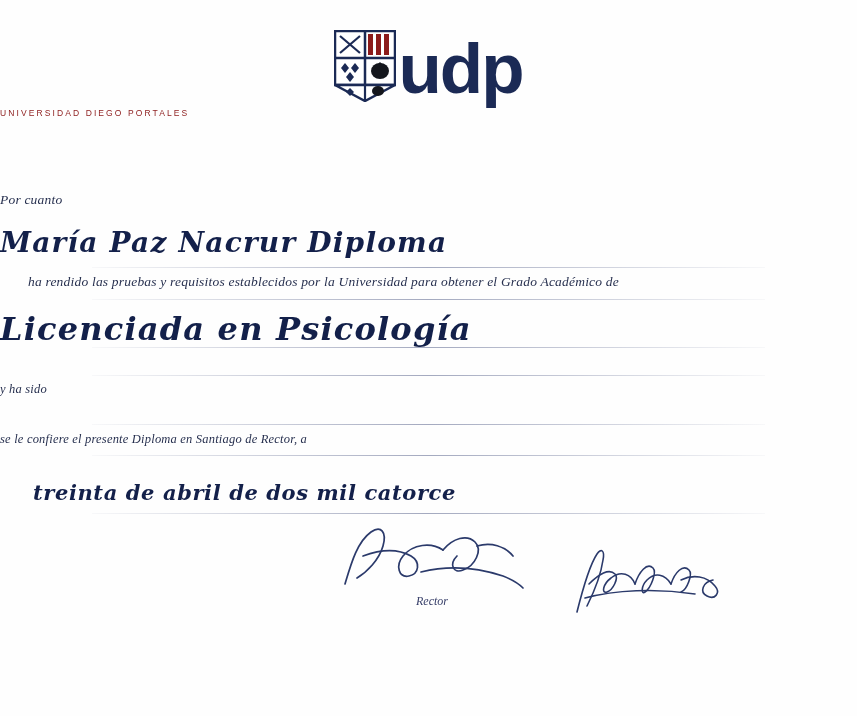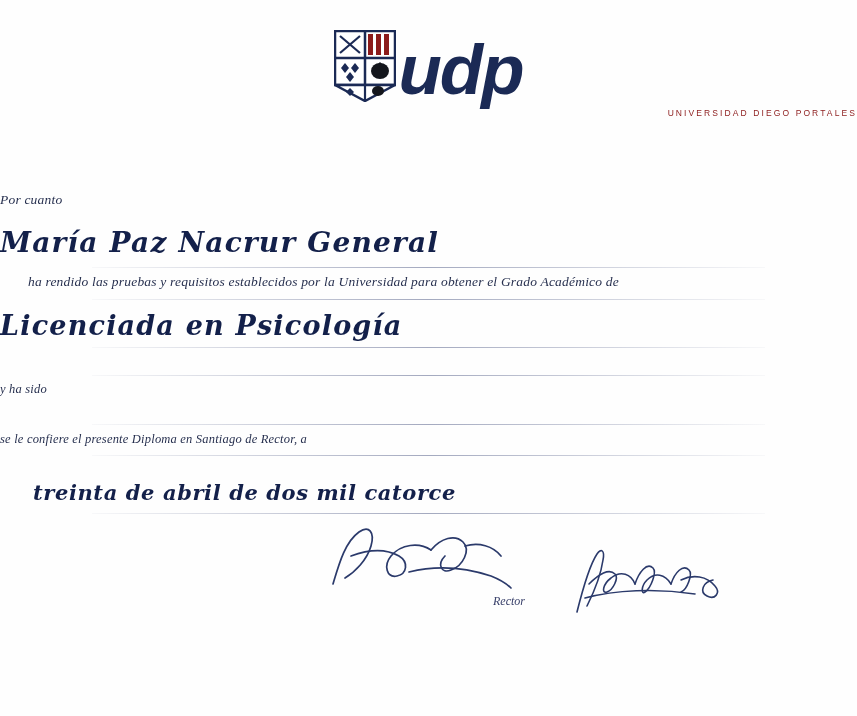--- a/index.html
+++ b/index.html
@@ -26,22 +26,21 @@
   .logo-block {
     position: absolute;
     top: 30px;
     left: 0;
     right: 0;
     display: flex;
     justify-content: center;
   }
   .logo-inner {
     display: flex;
-    align-items: flex-end;
-    font-style: italic;
+    align-items: flex-start;
   }
   .crest {
     width: 62px;
     height: 72px;
     position: relative;
   }
   .crest svg { display: block; }
 
   .udp-word {
     font-family: "Liberation Sans", sans-serif;
@@ -51,21 +50,21 @@
     letter-spacing: -2px;
     color: #1b2a55;
     margin-left: 2px;
     margin-top: 6px;
   }
   .udp-sub {
     position: absolute;
     top: 108px;
     left: 0;
     right: 0;
-    text-align: right;
+    text-align: left;
     font-family: "Liberation Sans", sans-serif;
     font-size: 8.5px;
     letter-spacing: 2.1px;
     color: #8c1b1b;
   }
 
   
   .line-rule {
     position: absolute;
     left: 92px;
@@ -85,21 +84,21 @@
     color: #27304f;
     letter-spacing: 0.2px;
   }
   .small-italic.tiny {
     font-size: 12.5px;
   }
   .script {
     font-family: "DejaVu Serif", serif;
     font-style: italic;
     font-weight: bold;
-    font-size: 27px;
+    font-size: 32px;
     color: #13204a;
     letter-spacing: 1.2px;
   }
   .script.big {
     font-size: 28px;
   }
   .script.mid {
     font-size: 25px;
   }
   .script.date {
@@ -162,42 +161,42 @@
           <ellipse cx="44" cy="61" rx="6" ry="5" fill="#14161c"></ellipse>
         </svg>
       </div>
       <div class="udp-word">udp</div>
     </div>
   </div>
   <div class="udp-sub">UNIVERSIDAD DIEGO PORTALES</div>
 
   <div class="center-text small-italic" style="top:192px;">Por cuanto</div>
 
-  <div class="center-text script big" style="top:226px;">María Paz Nacrur General</div>
+  <div class="center-text script big" style="top:226px;">María Paz Nacrur Diploma</div>
   <div class="line-rule" style="top:267px;"></div>
 
   <div class="center-text small-italic" style="top:274px;padding-left:28px;">ha rendido las pruebas y requisitos establecidos por la Universidad para obtener el Grado Académico de</div>
   <div class="line-rule" style="top:299px;"></div>
 
   <div class="center-text script" style="top:310px;">Licenciada en Psicología</div>
   <div class="line-rule" style="top:347px;"></div>
 
   <div class="center-text small-italic tiny" style="top:354px;margin-top:28px;">y ha sido</div>
   <div class="line-rule" style="top:375px;"></div>
 
   <div class="line-rule" style="top:424px;"></div>
 
   <div class="center-text small-italic tiny" style="top:432px;">se le confiere el presente Diploma en Santiago de Rector, a</div>
   <div class="line-rule" style="top:455px;"></div>
 
   <div class="center-text script date" style="top:480px;">treinta de abril de dos mil catorce</div>
   <div class="line-rule" style="top:513px;"></div>
 
 
-  <div class="sig" style="left:315px; top:520px; width:210px;text-align:right;">
+  <div class="sig" style="left:327px; top:520px; width:210px;">
     <svg class="sig-ink" width="210" height="72" viewBox="0 0 210 72">
       <g fill="none" stroke="#2b3a6b" stroke-width="1.7" stroke-linecap="round">
         <path d="M18 64 C24 44, 30 22, 44 12 C54 5, 60 12, 56 26 C52 40, 40 52, 30 58"></path>
         <path d="M36 36 C52 30, 70 28, 84 36 C94 42, 92 54, 82 56 C72 58, 68 46, 76 36 C86 24, 104 22, 116 30"></path>
         <path d="M116 30 C126 18, 140 14, 148 22 C156 30, 148 46, 136 50 C126 54, 122 44, 130 36"></path>
         <path d="M94 52 C118 46, 146 46, 176 56 C186 60, 192 64, 196 68"></path>
         <path d="M150 26 C164 22, 178 26, 186 36"></path>
       </g>
     </svg>
     <div class="sig-caption">Rector</div>

